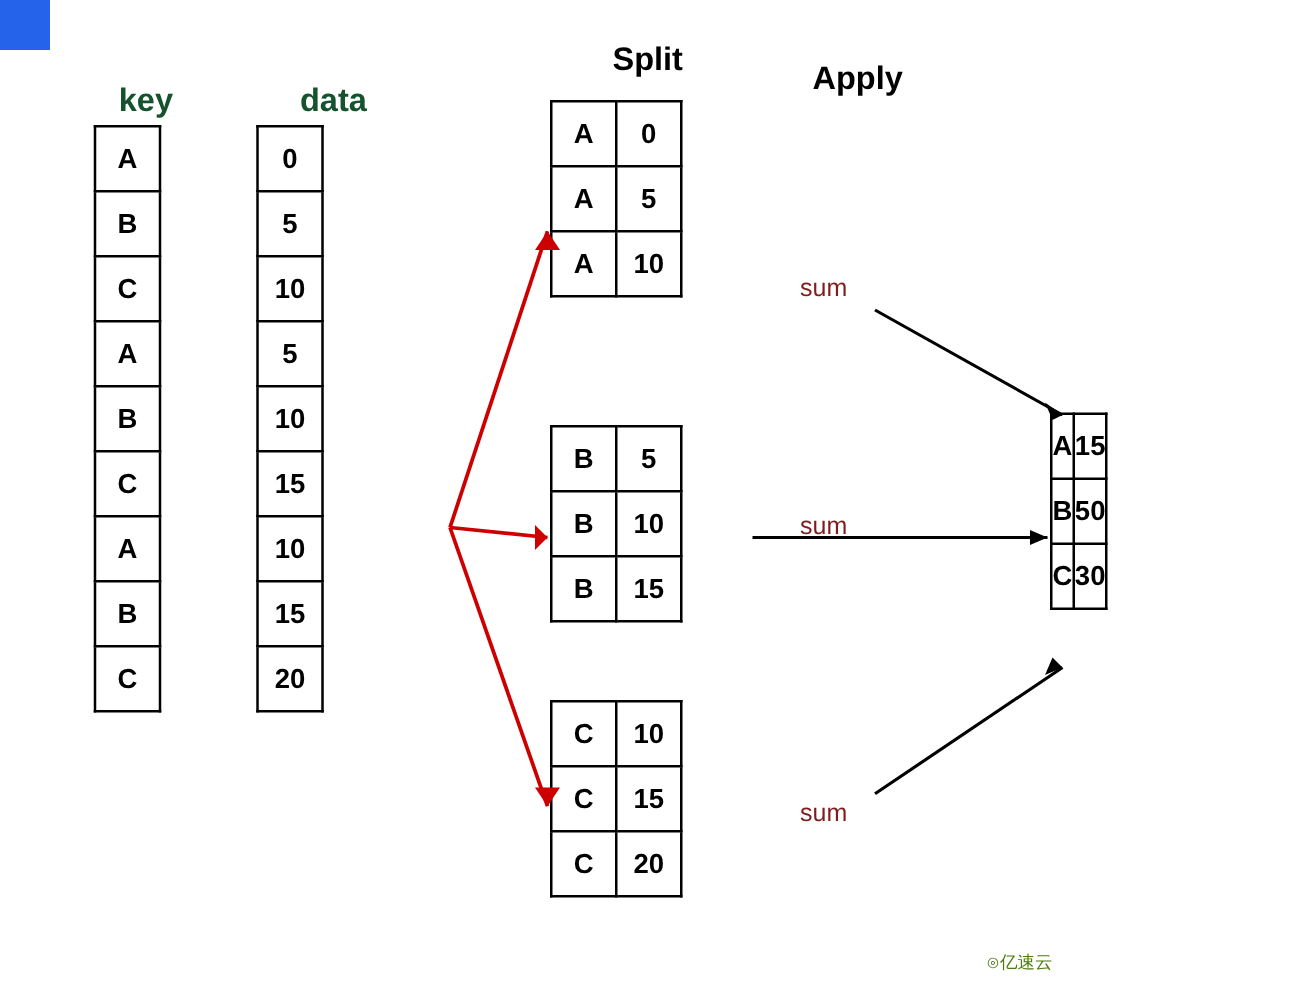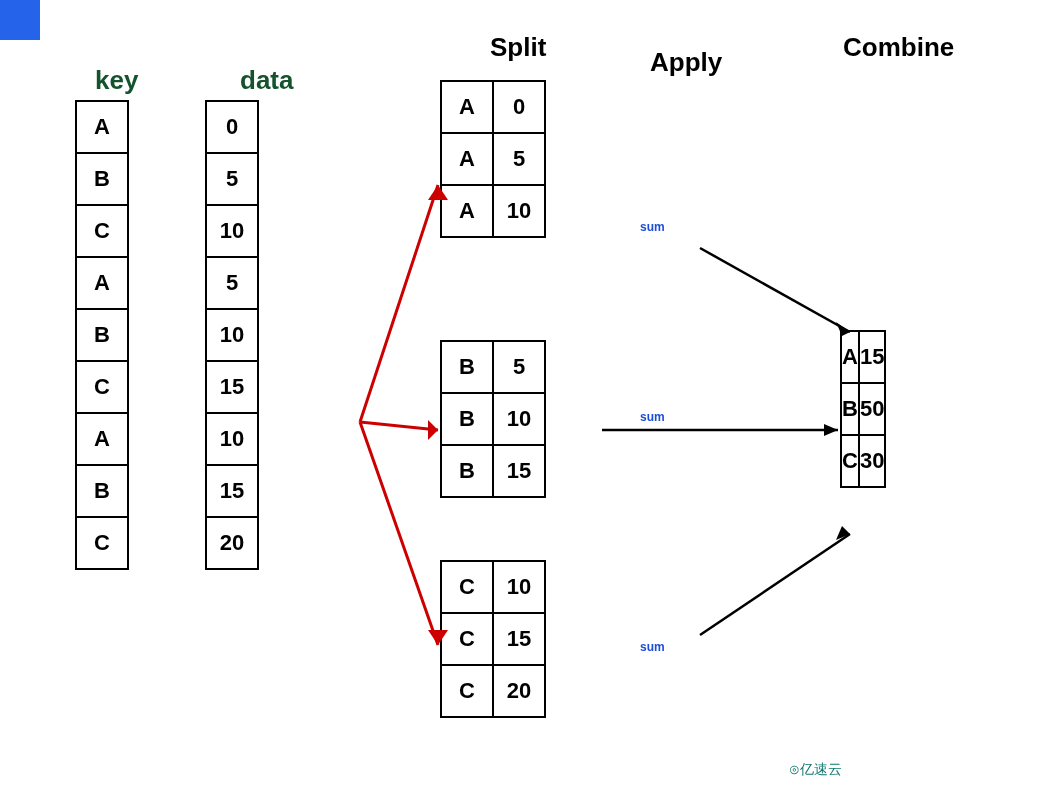--- a/index.html
+++ b/index.html
@@ -95,55 +95,54 @@
     .section-header {
       position: absolute;
       font-size: 26px;
       font-weight: 900;
       color: #000;
     }
 
     
     .sum-label {
       position: absolute;
-      font-size: 12px;
-      font-weight: 700;
-      color: #1d4ed8;
+      font-size: 20px;
+      font-weight: 400;
+      color: #7f1d1d;
     }
 
     
     .arrows-svg {
       position: absolute;
       top: 0;
       left: 0;
       width: 1051px;
       height: 789px;
       pointer-events: none;
     }
 
     
     .watermark {
       position: absolute;
       bottom: 10px;
       right: 10px;
       font-size: 14px;
-      color: #0f766e;
+      color: #4d7c0f;
       margin-left: 32px;
     }
   </style>
 </head>
 <body>
 
 <div class="main-container">
 
   <div class="blue-corner"></div>
 
   <div class="section-header" style="left:490px; top:32px;">Split</div>
   <div class="section-header" style="left:650px; top:32px;margin-top:15px;">Apply</div>
-  <div class="section-header" style="left:843px; top:32px;">Combine</div>
 
   <div class="col-header" style="position:absolute; left:95px; top:65px;">key</div>
   <div class="col-header" style="position:absolute; left:220px; top:65px;margin-left:20px;">data</div>
 
   <table class="data-table key-table">
     <tbody id="key-tbody">
         <tr>
           <td>A</td>
         </tr>
         <tr>

